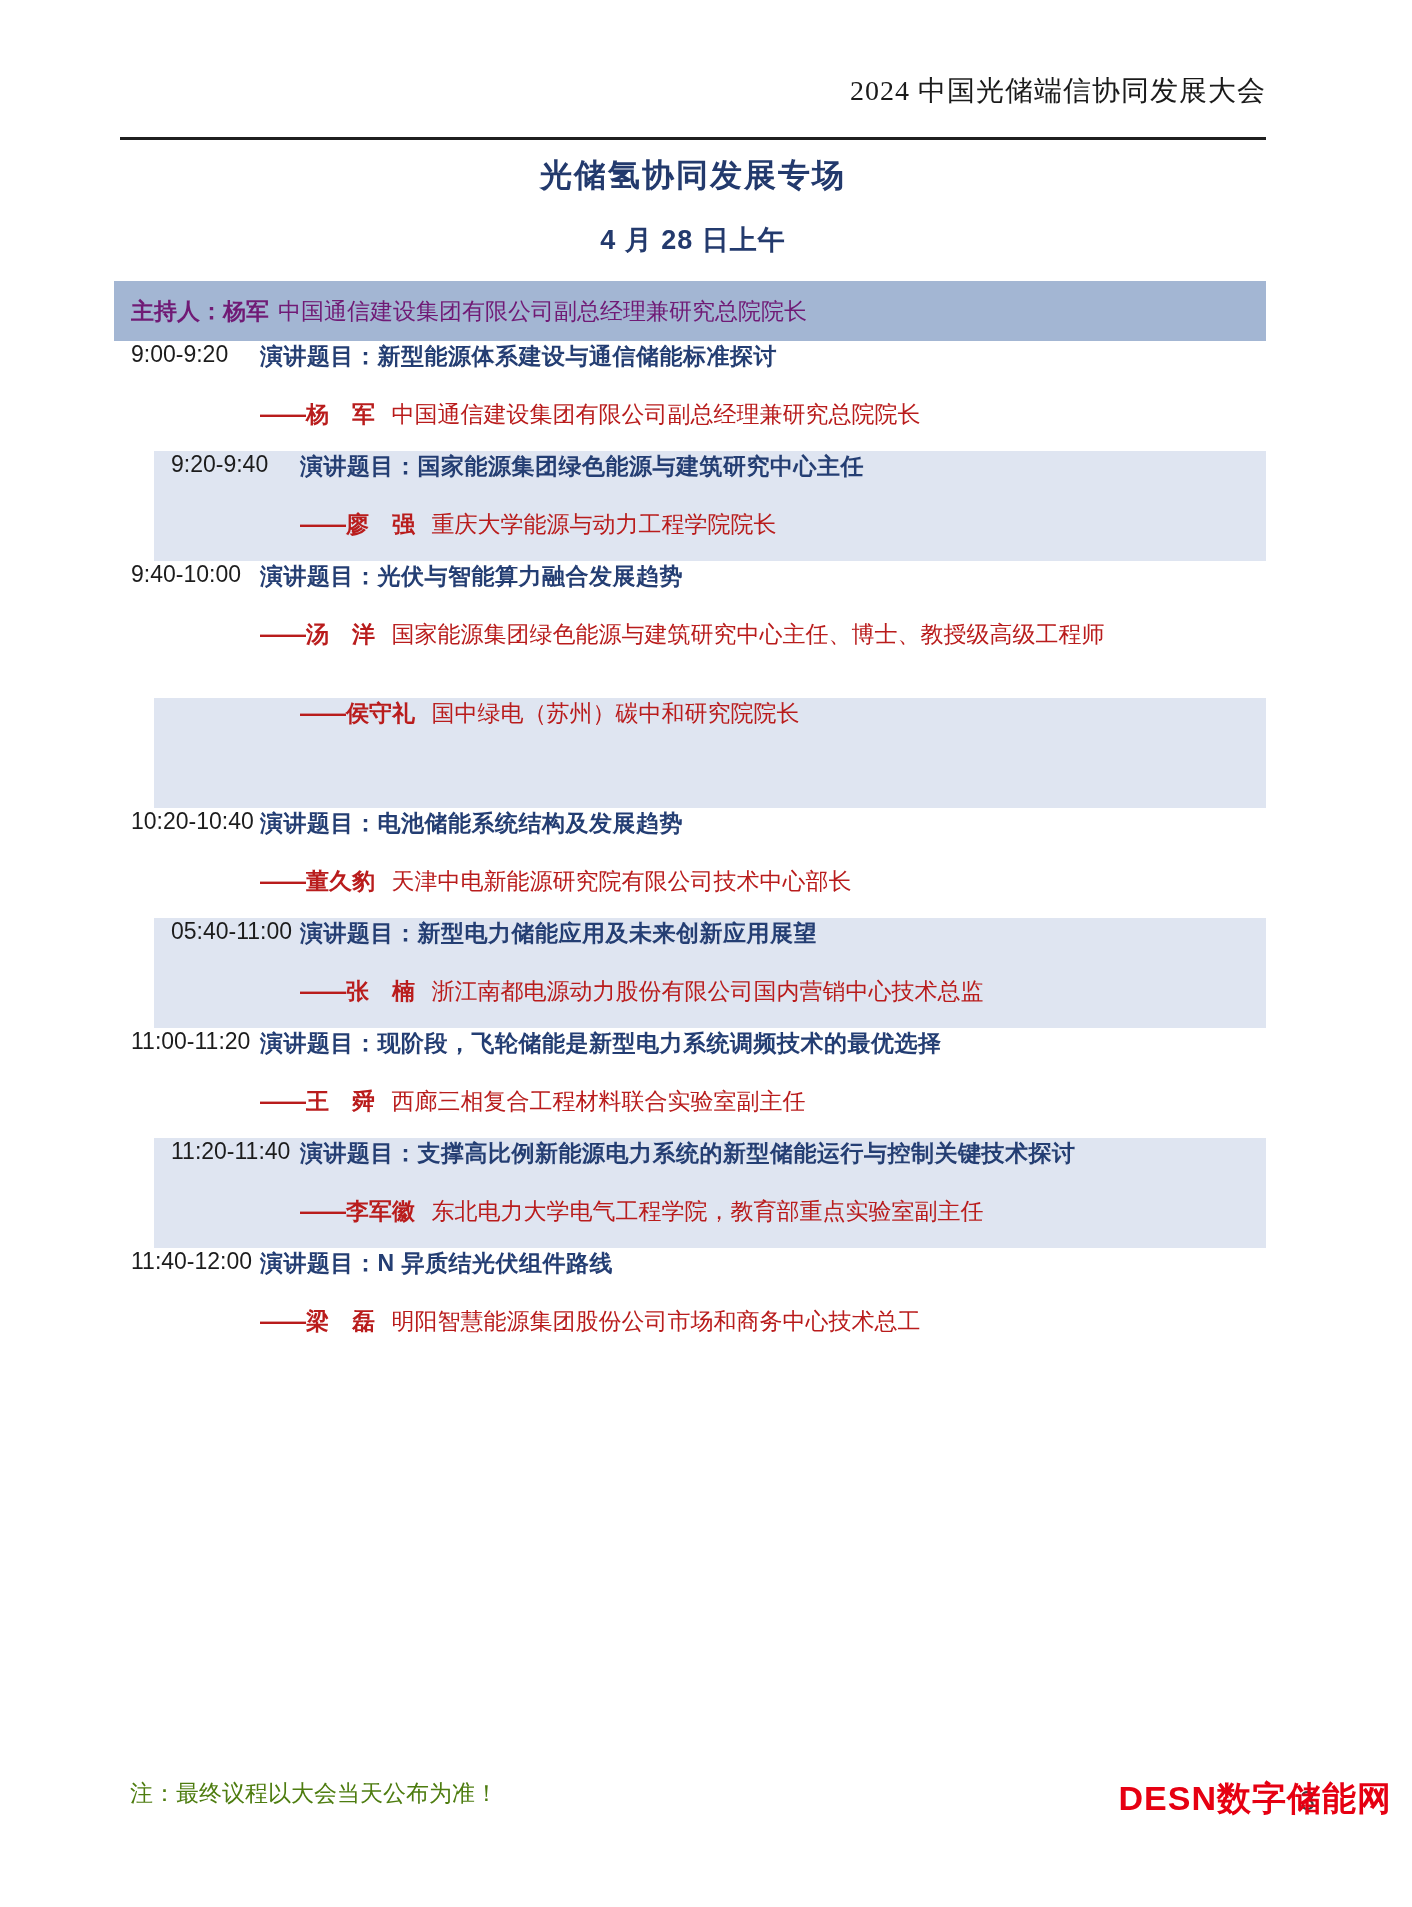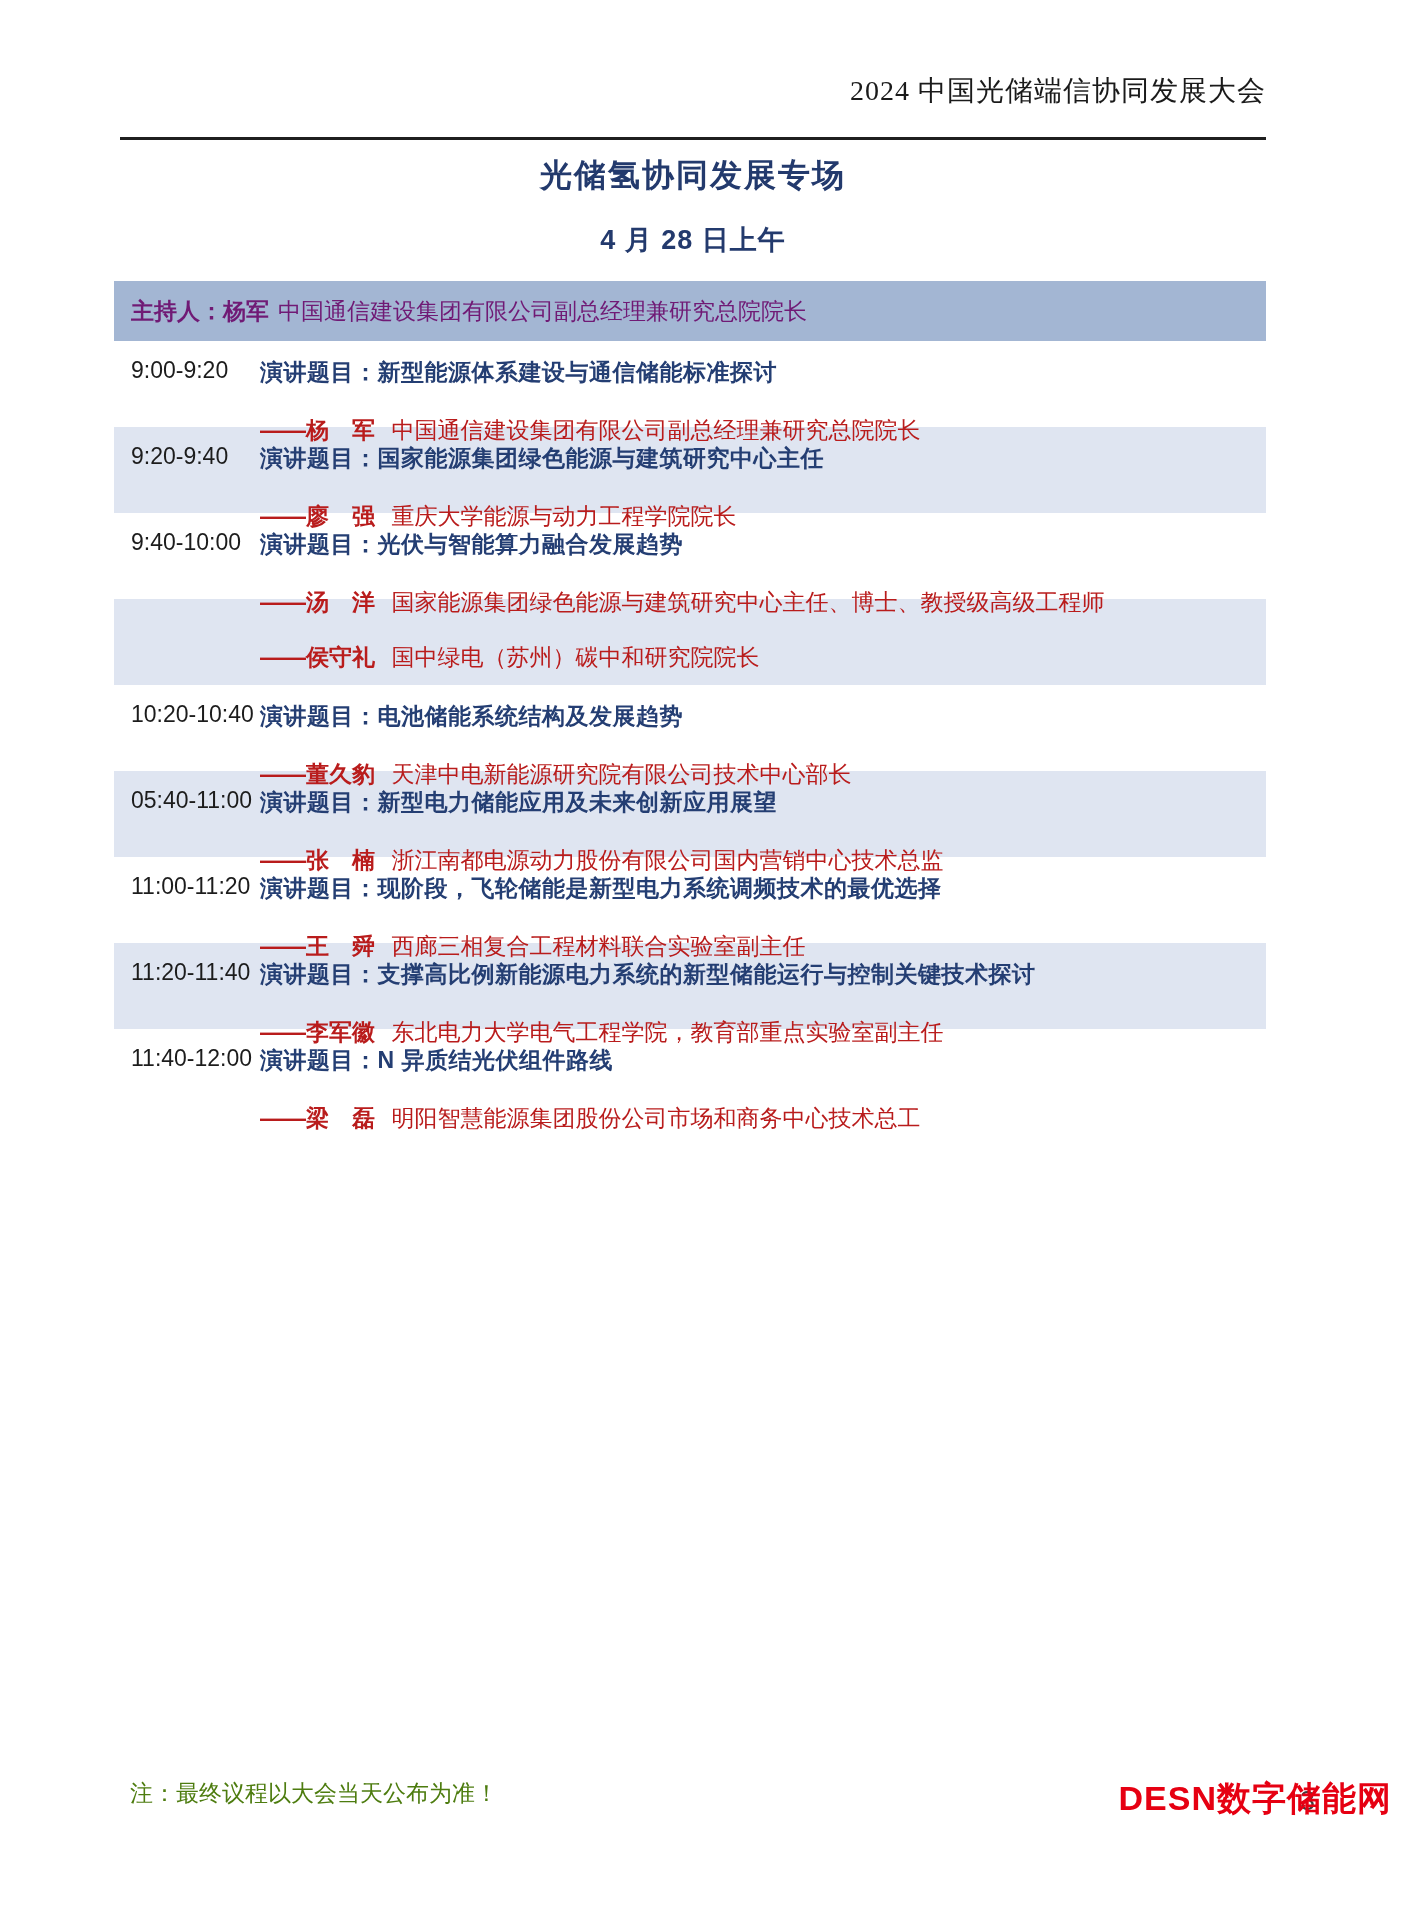--- a/index.html
+++ b/index.html
@@ -29,22 +29,22 @@
     text-align:center; font-size:27px; font-weight:bold; color:var(--navy);
     letter-spacing:1px;
   }
   .agenda { position:absolute; top:281px; left:114px; width:1152px; }
   .moderator-row {
     background:var(--mod-bg); height:60px; display:flex; align-items:center;
     padding-left:17px; font-size:23px; color:#701a75;
   }
   .moderator-row .bold { font-weight:bold; }
   .moderator-row .desc { margin-left:9px; }
-  .session-row { height:86px; padding-top:16px; }
-  .session-row.alt { background:var(--alt-bg); }
+  .session-row { height:110px; }
+  .session-row.alt { background:var(--alt-bg);margin-left:40px; }
   .title-line { display:flex; align-items:flex-start; }
   .time {
     flex:0 0 146px; padding-left:17px; font-size:23px; color:#1c1c1c;
     white-space:nowrap;
   }
   .topic {
     font-size:23px; font-weight:bold; color:var(--topic-navy); letter-spacing:0.5px;
   }
   .speaker-line { margin-left:146px; margin-top:27px; font-size:23px; color:#b91c1c; }
   .speaker-name { font-weight:bold; }

